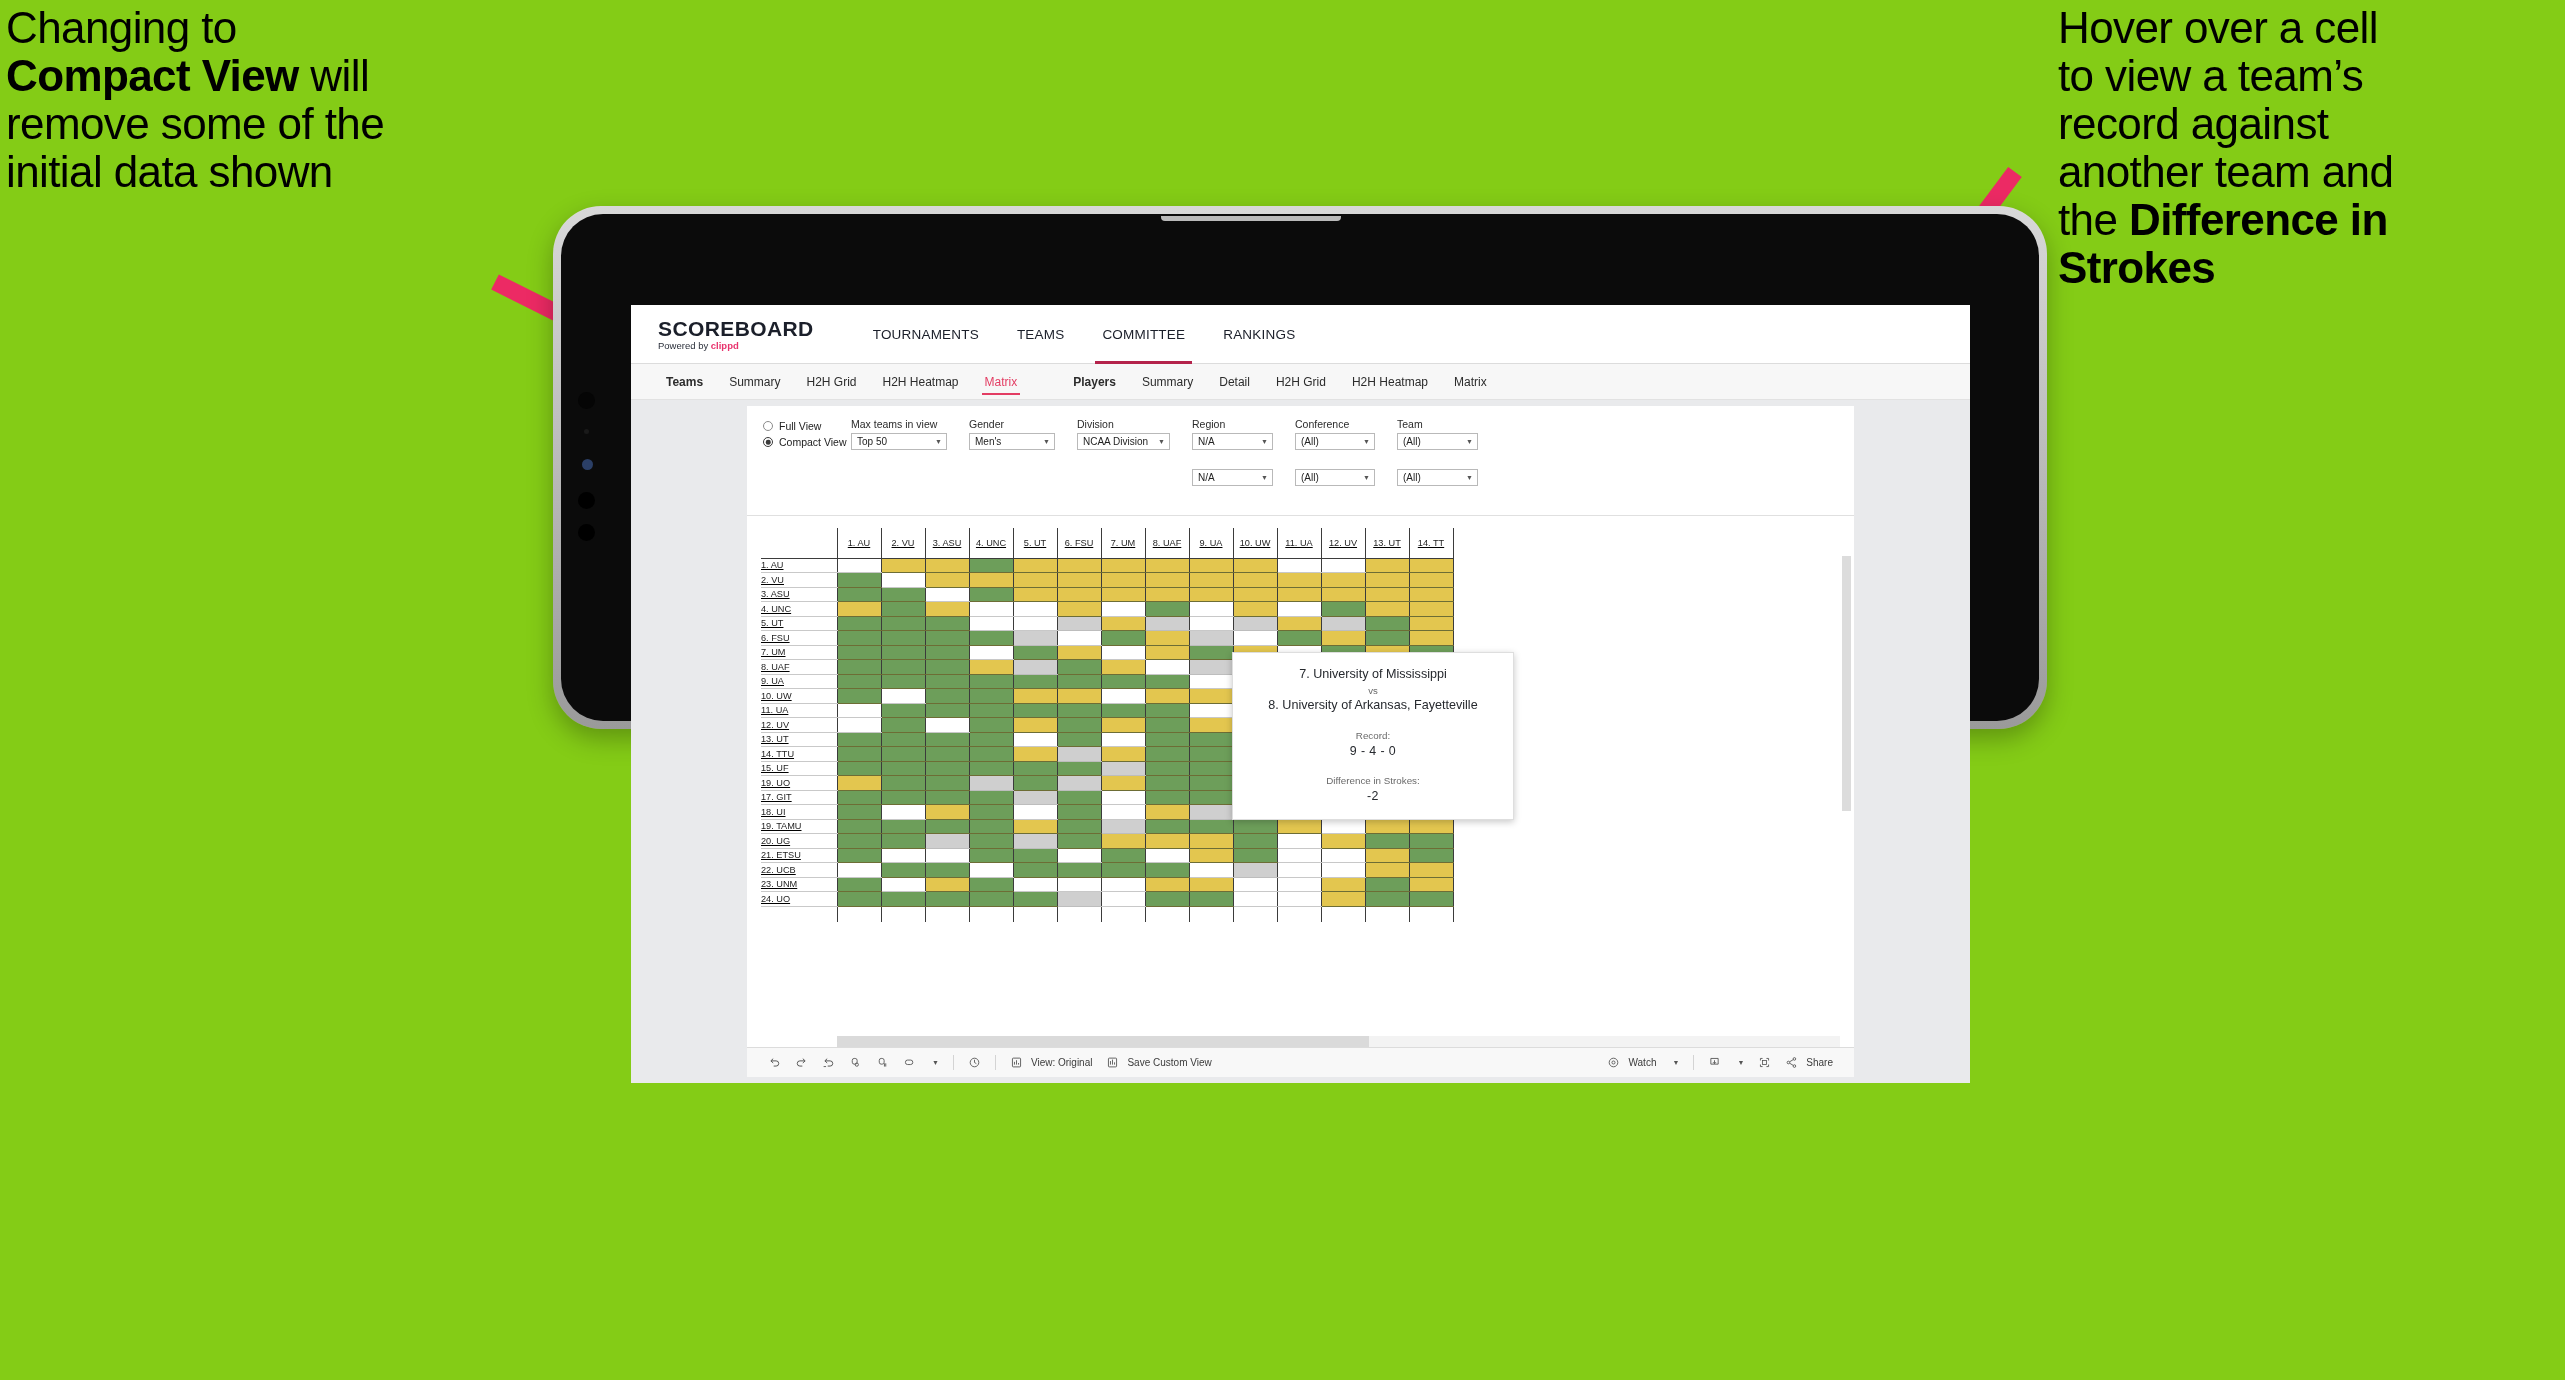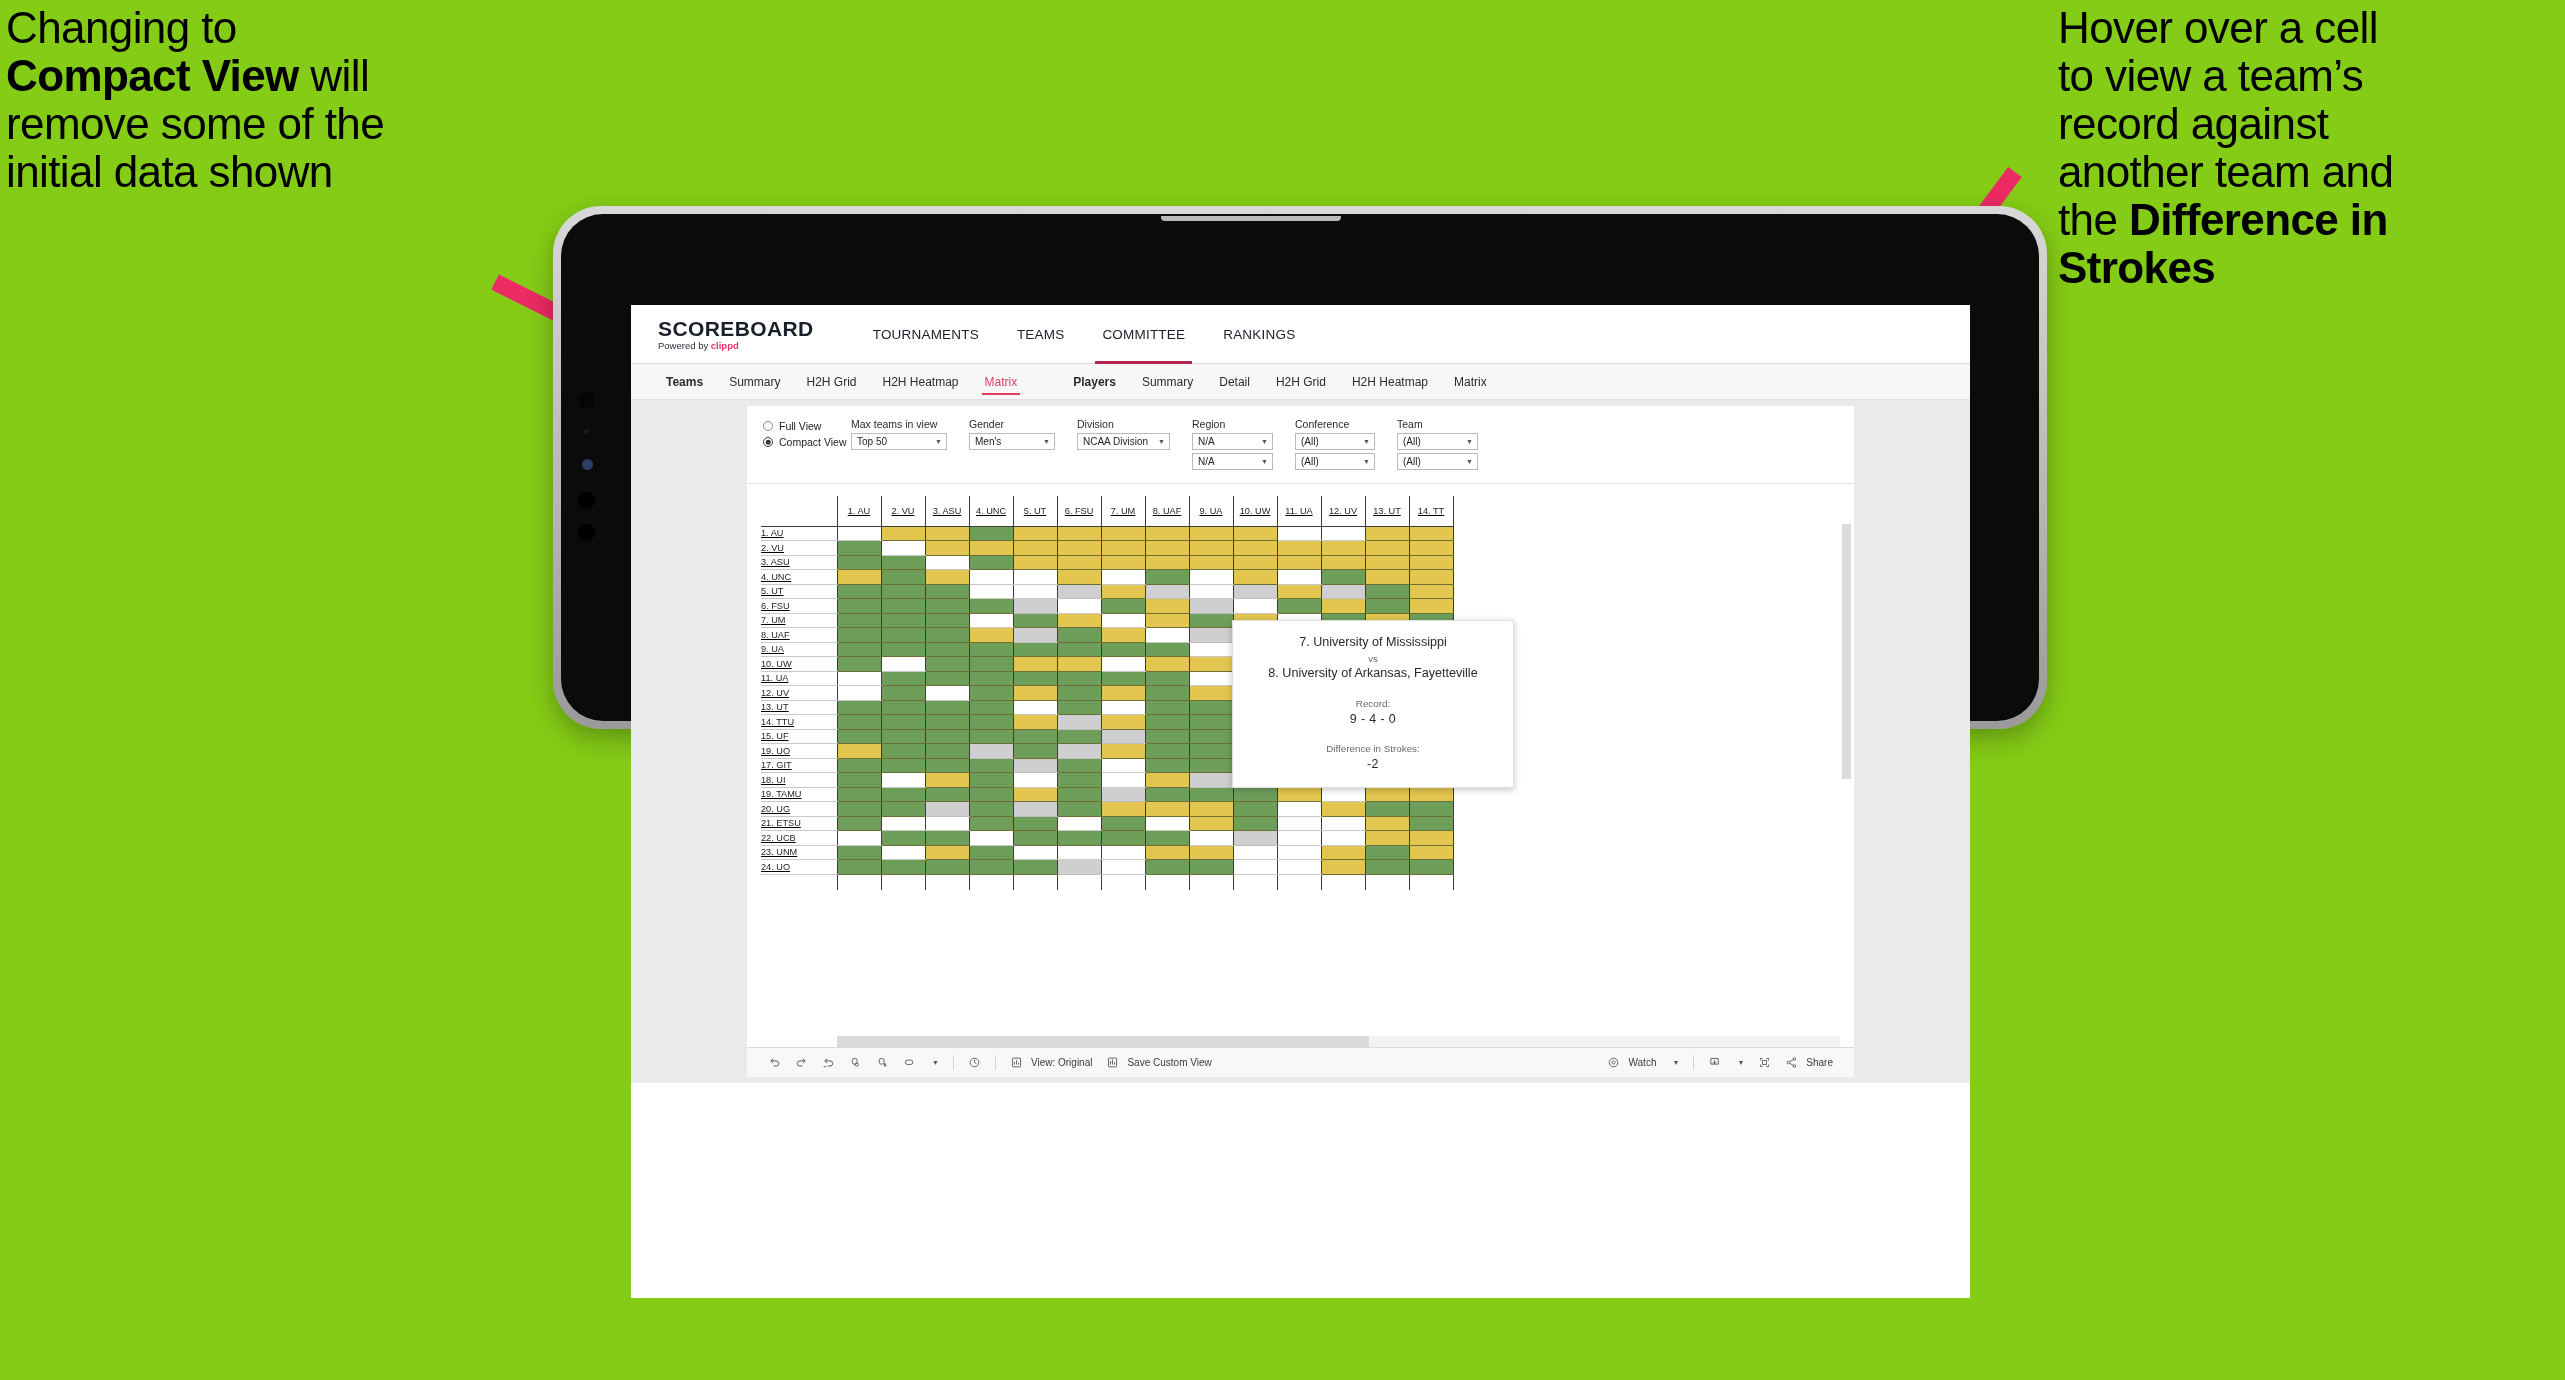--- a/index.html
+++ b/index.html
@@ -48,21 +48,21 @@
   .sensor-dot  { left: 23px; top: 215px;  width: 5px;  height: 5px;  background:#1a1a1a; }
   .sensor-blue { left: 21px; top: 245px;  width: 11px; height: 11px; background:#2b3f66; }
   .sensor-b1   { left: 17px; top: 278px;  width: 17px; height: 17px; }
   .sensor-b2   { left: 17px; top: 310px;  width: 17px; height: 17px; }
   .topnotch { position: absolute; left: 600px; top: 2px; width: 180px; height: 5px;
               background:#b9b9b9; border-radius: 0 0 4px 4px; }
 
   
   #screen {
     position: absolute; left: 631px; top: 305px;
-    width: 1339px; height: 993px;
+    width: 1339px; height: 778px;
     background: #ffffff;
     overflow: hidden;
     font-family: "Liberation Sans", sans-serif;
   }
 
   
   .topnav {
     height: 59px; background: #fff; display: flex; align-items: center;
     border-bottom: 1px solid #dcdcdc; padding-left: 27px;
   }
@@ -126,21 +126,21 @@
   .radio.on { border-color:#3a3a3a; }
   .radio.on::after {
     content:""; position:absolute; left:50%; top:50%; transform:translate(-50%,-50%);
     width:4.5px; height:4.5px; border-radius:50%; background:#3a3a3a;
   }
   .fgroup { margin-right: 22px; }
   .flabel { font-size: 10.5px; color: #2b2b2b; margin-bottom: 3px; white-space: nowrap; }
   .fsel {
     height: 17px; border: 1px solid #b9b9b9; background:#fff;
     display:flex; align-items:center; justify-content:space-between;
-    padding: 0 4px 0 5px; font-size: 10px; color:#222; margin-bottom: 3px;
+    padding: 0 4px 0 5px; font-size: 10px; color:#222; margin-bottom: 19px;
   }
   .fsel .cap { white-space: nowrap; overflow: hidden; }
   .caret { font-size: 7px; color:#555; margin-left: 8px; }
   .w-top50 { width: 96px; } .w-gender { width: 86px; }
   .w-div { width: 93px; } .w-region { width: 81px; }
   .w-conf { width: 80px; } .w-team { width: 81px; }
 
   
   .matrix-wrap {
     position: relative; flex: 1; overflow: hidden; padding: 12px 16px 0 14px; text-decoration: underline;

